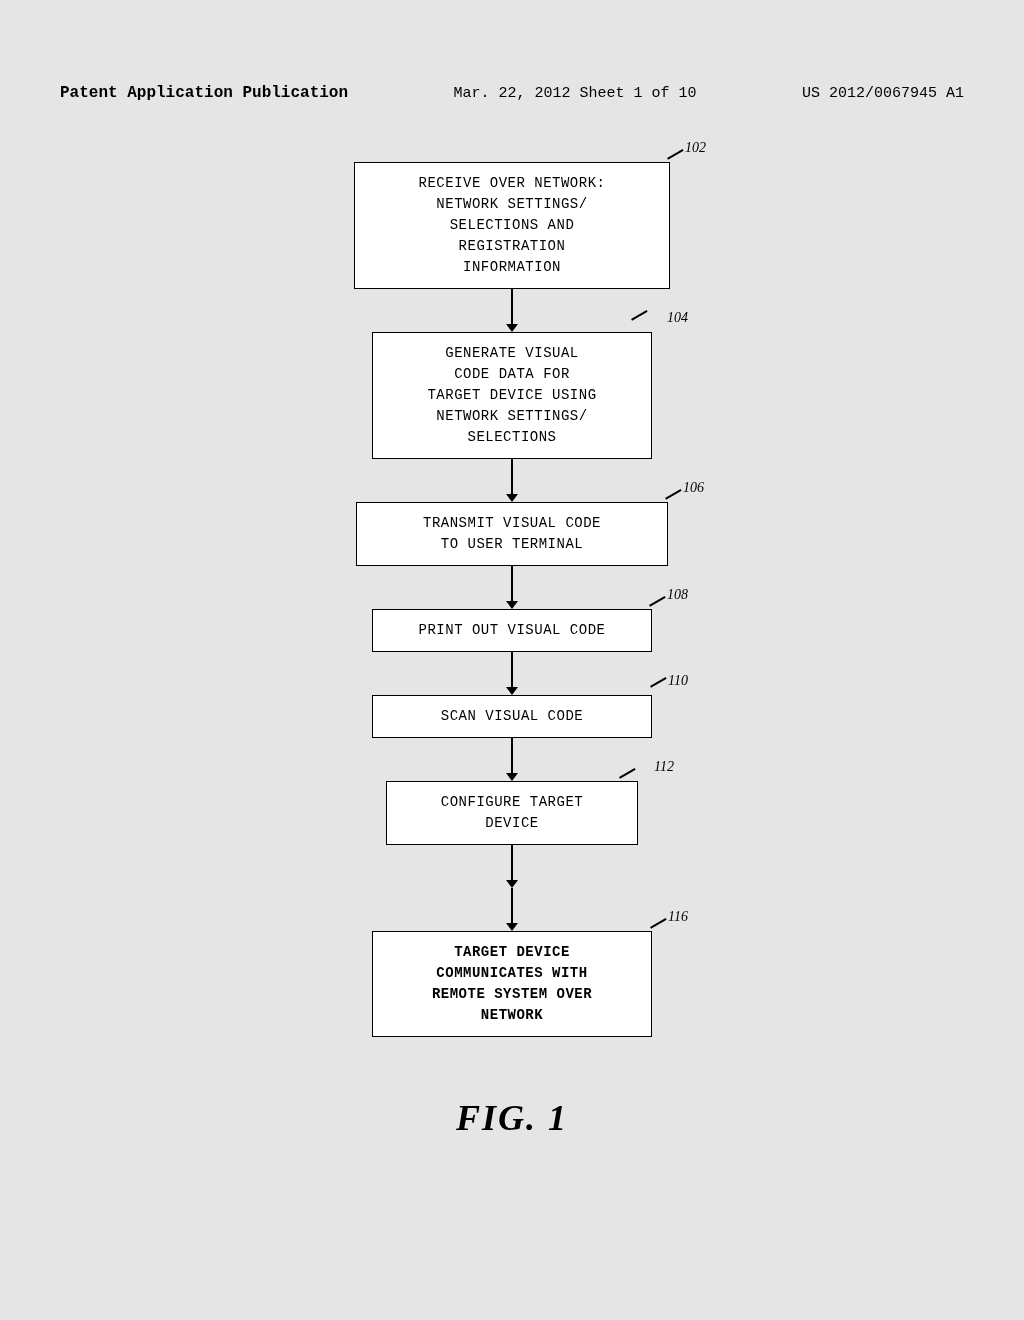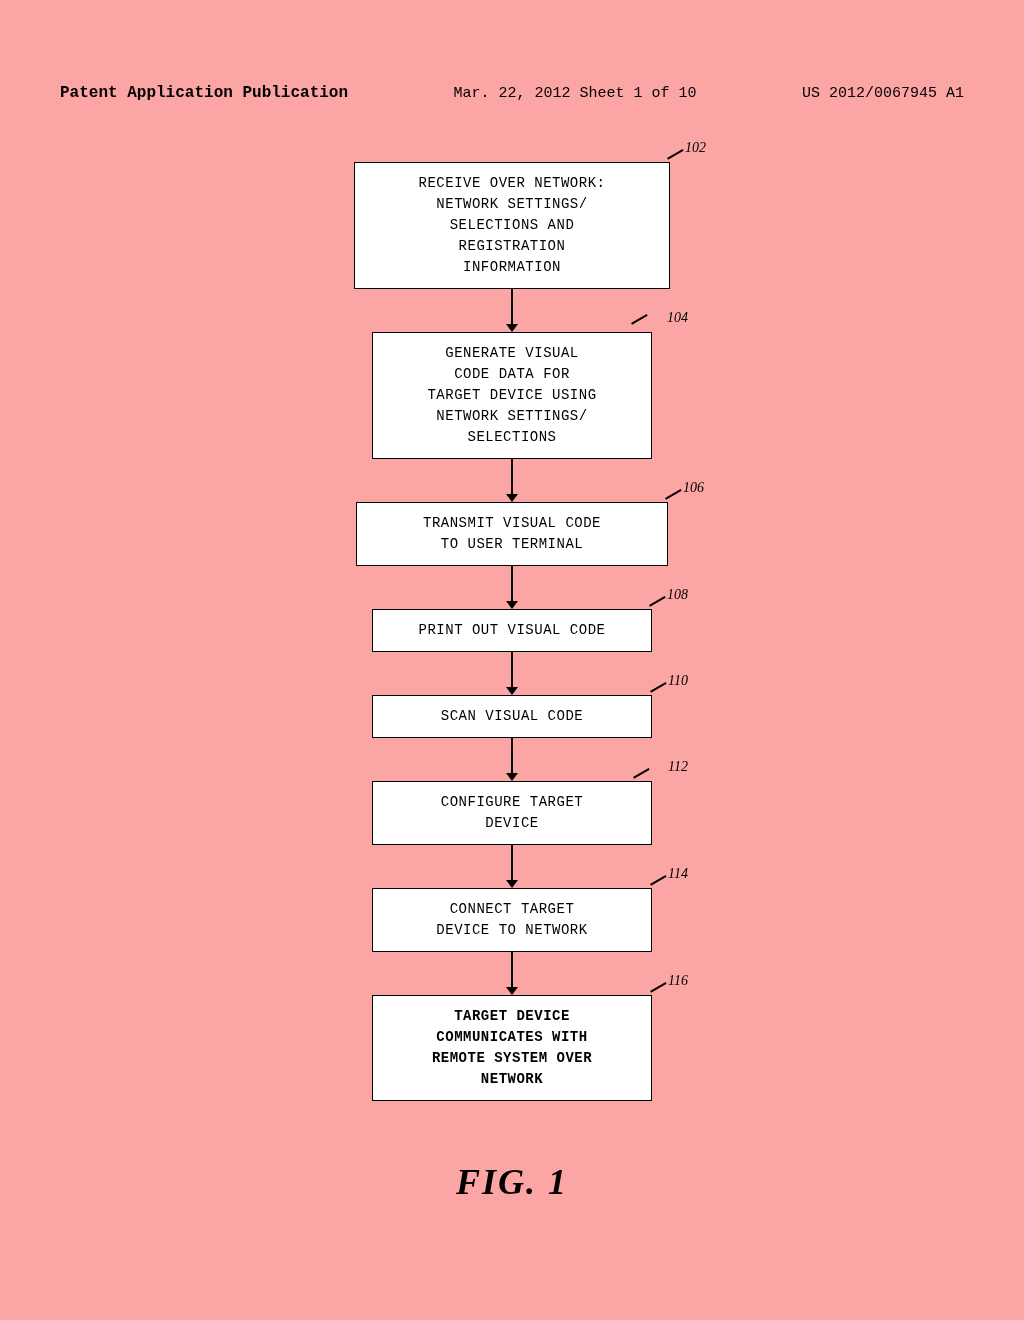--- a/index.html
+++ b/index.html
@@ -9,21 +9,21 @@
       font-family: 'Courier New', Courier, monospace;
       width: 1024px;
       min-height: 1320px;
       position: relative;
       color: #000;
     }
 
     .page {
       width: 1024px;
       min-height: 1320px;
-      background: #fca5a5;
+      background: #e5e5e5;
       position: relative;
       padding: 40px 60px;
     }
 
     .header {
       display: flex;
       justify-content: space-between;
       align-items: baseline;
       margin-bottom: 60px;
       font-size: 15px;
@@ -108,21 +108,21 @@
             <div>INFORMATION</div>
           </div>
         </div>
       </div>
       <div style="display: flex; flex-direction: column; align-items: center;">
         <div style="width: 2px; height: 35px; background: rgb(0, 0, 0); margin-top: 0px;"></div>
         <div style="width: 0px; height: 0px; border-left: 6px solid transparent; border-right: 6px solid transparent; border-top: 8px solid rgb(0, 0, 0);"></div>
       </div>
       <div style="display: flex; flex-direction: column; align-items: center;">
         <div style="position: relative; display: inline-block;">
-          <div style="position: absolute; top: -22px; right: -36px; display: flex; align-items: center; gap: 20px;">
+          <div style="position: absolute; top: -22px; right: -36px; display: flex; align-items: flex-start; gap: 20px;">
             <div style="width: 18px; height: 1.5px; background: rgb(0, 0, 0); transform: rotate(-30deg); transform-origin: right center; margin-bottom: 6px;"></div>
             <span style="font-size: 14px; font-style: italic; font-family: &quot;Times New Roman&quot;, serif;">104</span>
           </div>
           <div class="step-box box-104" style="width: 280px;">
             <div>GENERATE  VISUAL</div>
             <div>CODE  DATA  FOR</div>
             <div>TARGET  DEVICE  USING</div>
             <div>NETWORK  SETTINGS/</div>
             <div>SELECTIONS</div>
           </div>
@@ -158,60 +158,48 @@
             <div>PRINT  OUT  VISUAL  CODE</div>
           </div>
         </div>
       </div>
       <div style="display: flex; flex-direction: column; align-items: center;">
         <div style="width: 2px; height: 35px; background: rgb(0, 0, 0); margin-top: 0px;"></div>
         <div style="width: 0px; height: 0px; border-left: 6px solid transparent; border-right: 6px solid transparent; border-top: 8px solid rgb(0, 0, 0);"></div>
       </div>
       <div style="display: flex; flex-direction: column; align-items: center;">
         <div style="position: relative; display: inline-block;">
-          <div style="position: absolute; top: -22px; right: -36px; display: flex; align-items: flex-end; gap: 2px;">
+          <div style="position: absolute; top: -22px; right: -36px; display: flex; align-items: center; gap: 2px;">
             <div style="width: 18px; height: 1.5px; background: rgb(0, 0, 0); transform: rotate(-30deg); transform-origin: right center; margin-bottom: 6px;"></div>
             <span style="font-size: 14px; font-style: italic; font-family: &quot;Times New Roman&quot;, serif;">110</span>
           </div>
           <div class="step-box box-110" style="width: 280px;">
             <div>SCAN  VISUAL  CODE</div>
           </div>
         </div>
       </div>
       <div style="display: flex; flex-direction: column; align-items: center;">
         <div style="width: 2px; height: 35px; background: rgb(0, 0, 0); margin-top: 0px;"></div>
         <div style="width: 0px; height: 0px; border-left: 6px solid transparent; border-right: 6px solid transparent; border-top: 8px solid rgb(0, 0, 0);"></div>
       </div>
       <div style="display: flex; flex-direction: column; align-items: center;">
         <div style="position: relative; display: inline-block;">
           <div style="position: absolute; top: -22px; right: -36px; display: flex; align-items: flex-end; gap: 19px;">
             <div style="width: 18px; height: 1.5px; background: rgb(0, 0, 0); transform: rotate(-30deg); transform-origin: right center; margin-bottom: 6px;"></div>
             <span style="font-size: 14px; font-style: italic; font-family: &quot;Times New Roman&quot;, serif;">112</span>
           </div>
-          <div class="step-box box-112" style="width: 280px;">
+          <div class="step-box box-112" style="width: 252px;">
             <div>CONFIGURE  TARGET</div>
             <div>DEVICE</div>
           </div>
         </div>
       </div>
       <div style="display: flex; flex-direction: column; align-items: center;">
         <div style="width: 2px; height: 35px; background: rgb(0, 0, 0); margin-top: 0px;"></div>
         <div style="width: 0px; height: 0px; border-left: 6px solid transparent; border-right: 6px solid transparent; border-top: 8px solid rgb(0, 0, 0);"></div>
-      </div>
-      <div style="display: flex; flex-direction: column; align-items: center;">
-        <div style="position: relative; display: inline-block;">
-          <div style="position: absolute; top: -22px; right: -36px; display: flex; align-items: flex-end; gap: 2px;">
-            <div style="width: 18px; height: 1.5px; background: rgb(0, 0, 0); transform: rotate(-30deg); transform-origin: right center; margin-bottom: 6px;"></div>
-            <span style="font-size: 14px; font-style: italic; font-family: &quot;Times New Roman&quot;, serif;">114</span>
-          </div>
-          <div class="step-box box-114" style="width: 280px;">
-            <div>CONNECT  TARGET</div>
-            <div>DEVICE  TO  NETWORK</div>
-          </div>
-        </div>
       </div>
       <div style="display: flex; flex-direction: column; align-items: center;">
         <div style="width: 2px; height: 35px; background: rgb(0, 0, 0); margin-top: 0px;"></div>
         <div style="width: 0px; height: 0px; border-left: 6px solid transparent; border-right: 6px solid transparent; border-top: 8px solid rgb(0, 0, 0);"></div>
       </div>
       <div style="display: flex; flex-direction: column; align-items: center;">
         <div style="position: relative; display: inline-block;">
           <div style="position: absolute; top: -22px; right: -36px; display: flex; align-items: flex-end; gap: 2px;">
             <div style="width: 18px; height: 1.5px; background: rgb(0, 0, 0); transform: rotate(-30deg); transform-origin: right center; margin-bottom: 6px;"></div>
             <span style="font-size: 14px; font-style: italic; font-family: &quot;Times New Roman&quot;, serif;">116</span>

